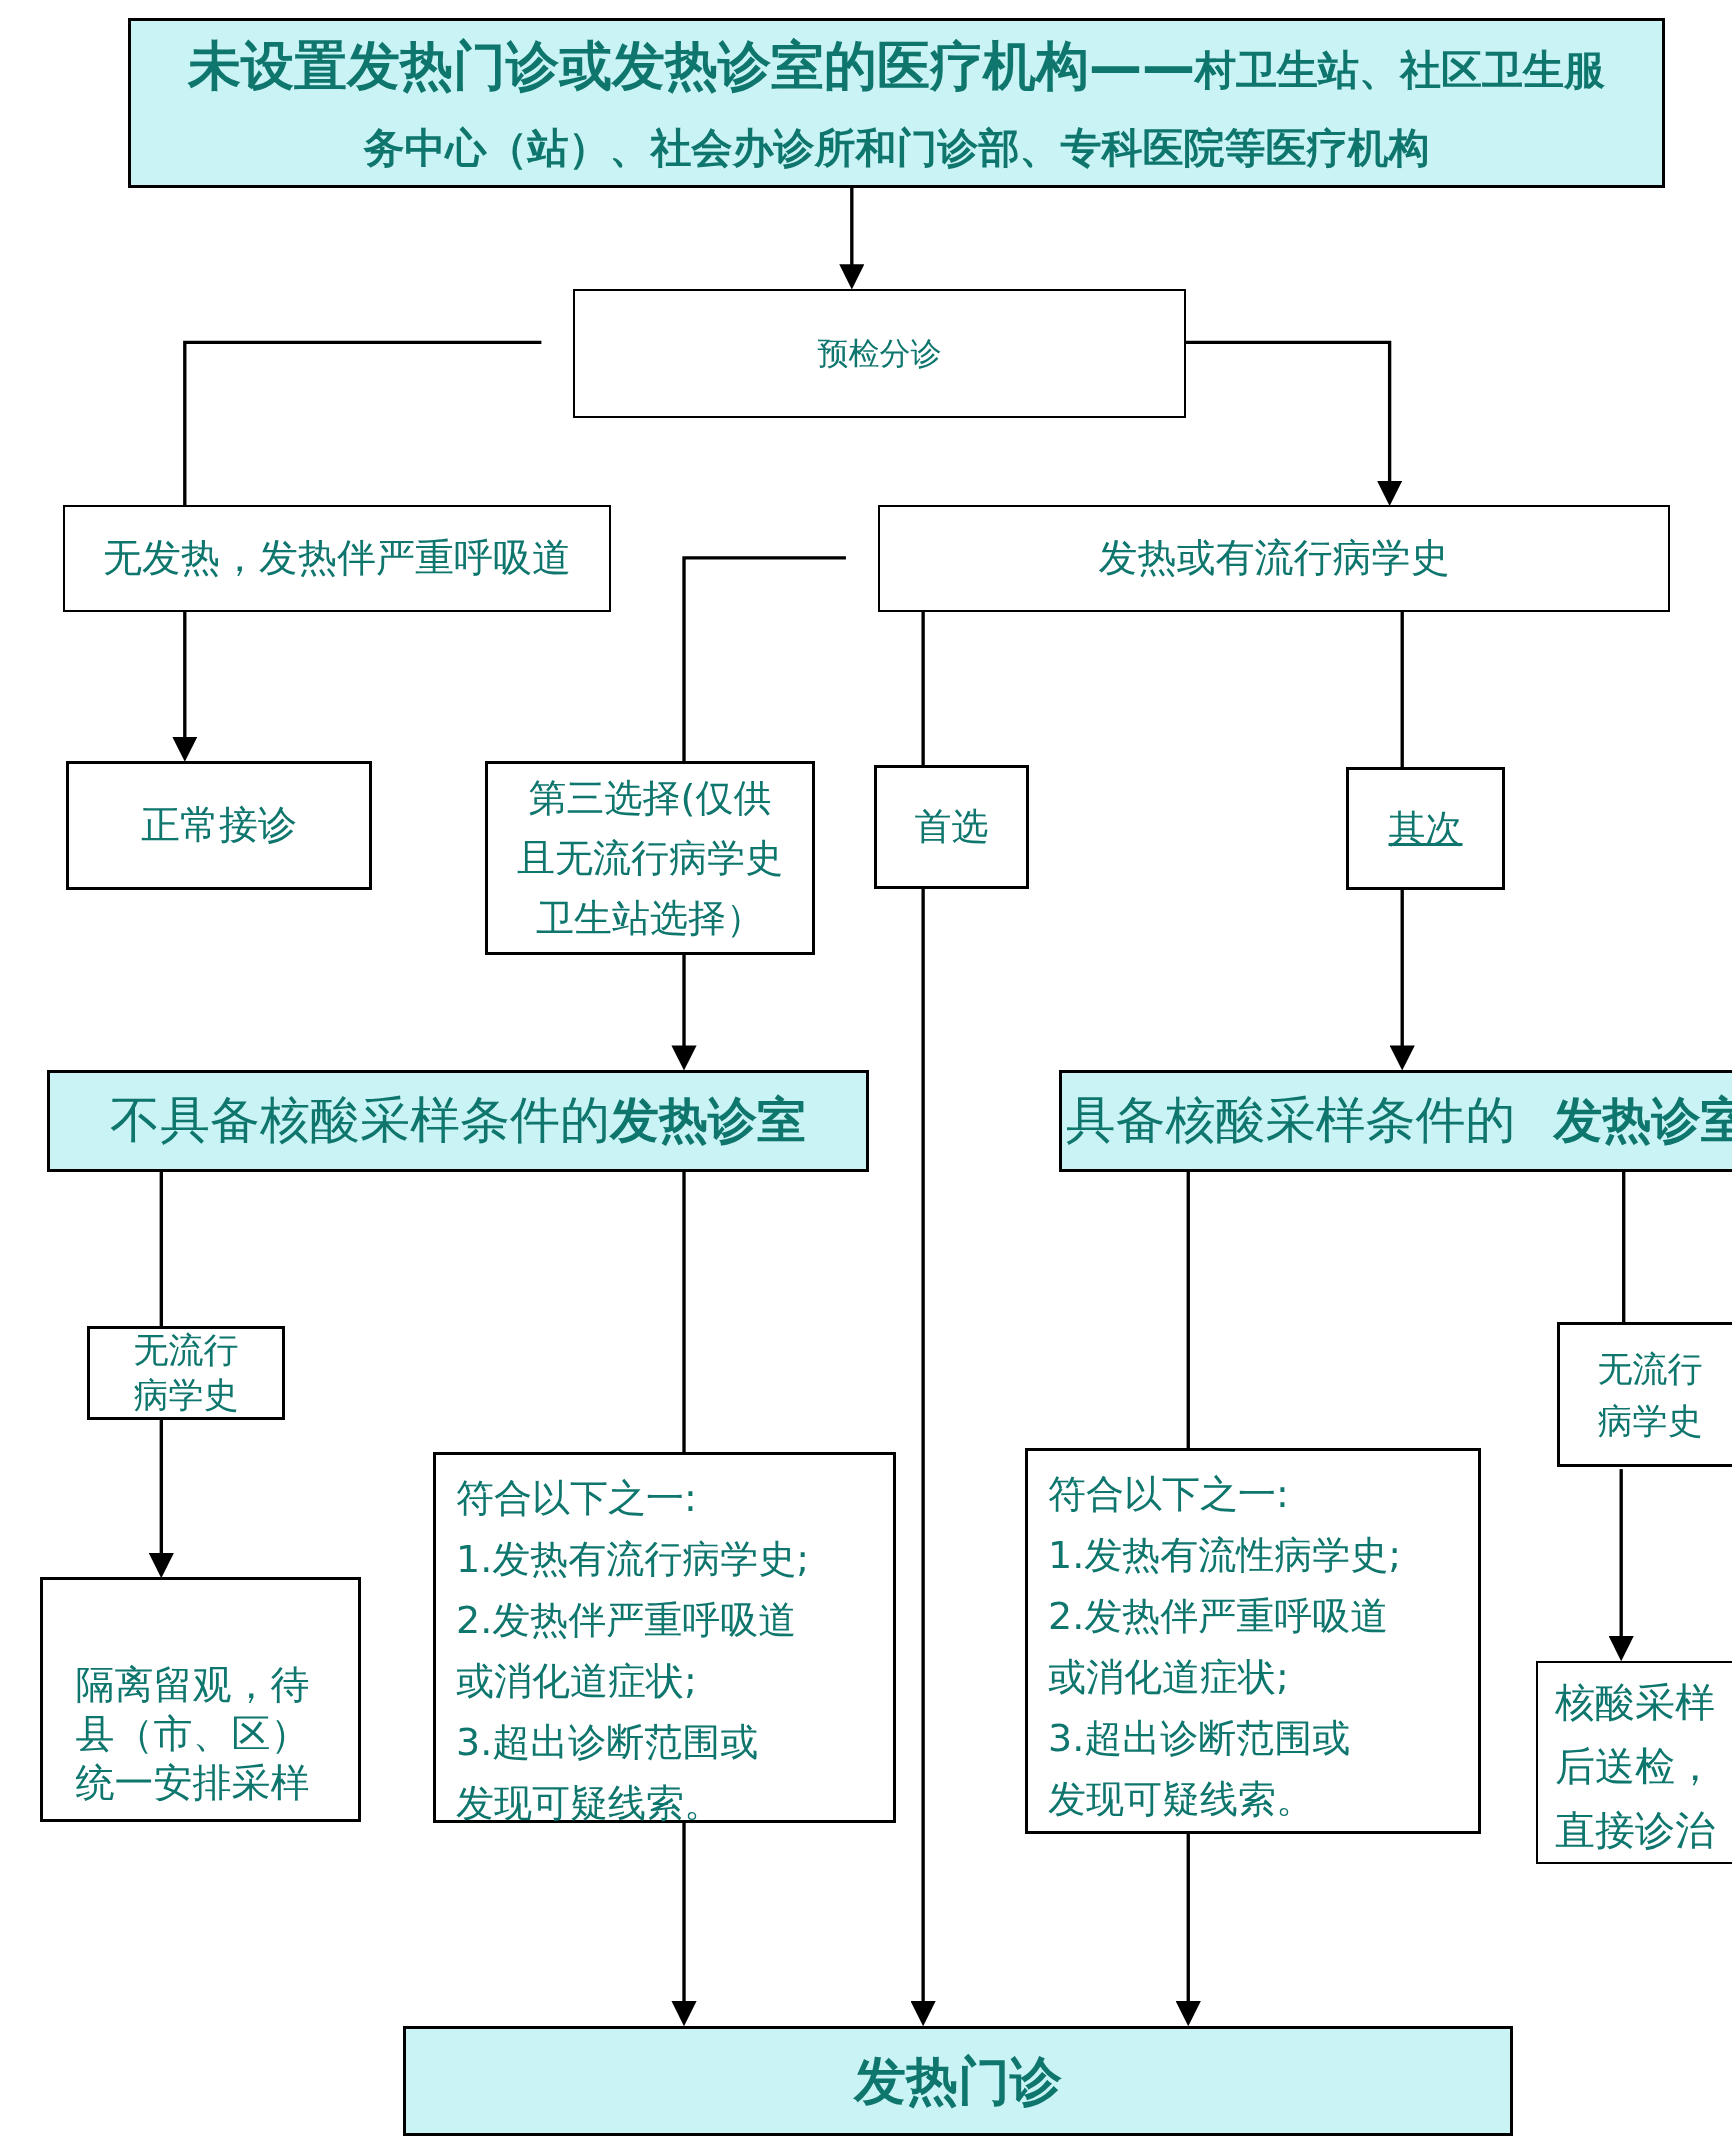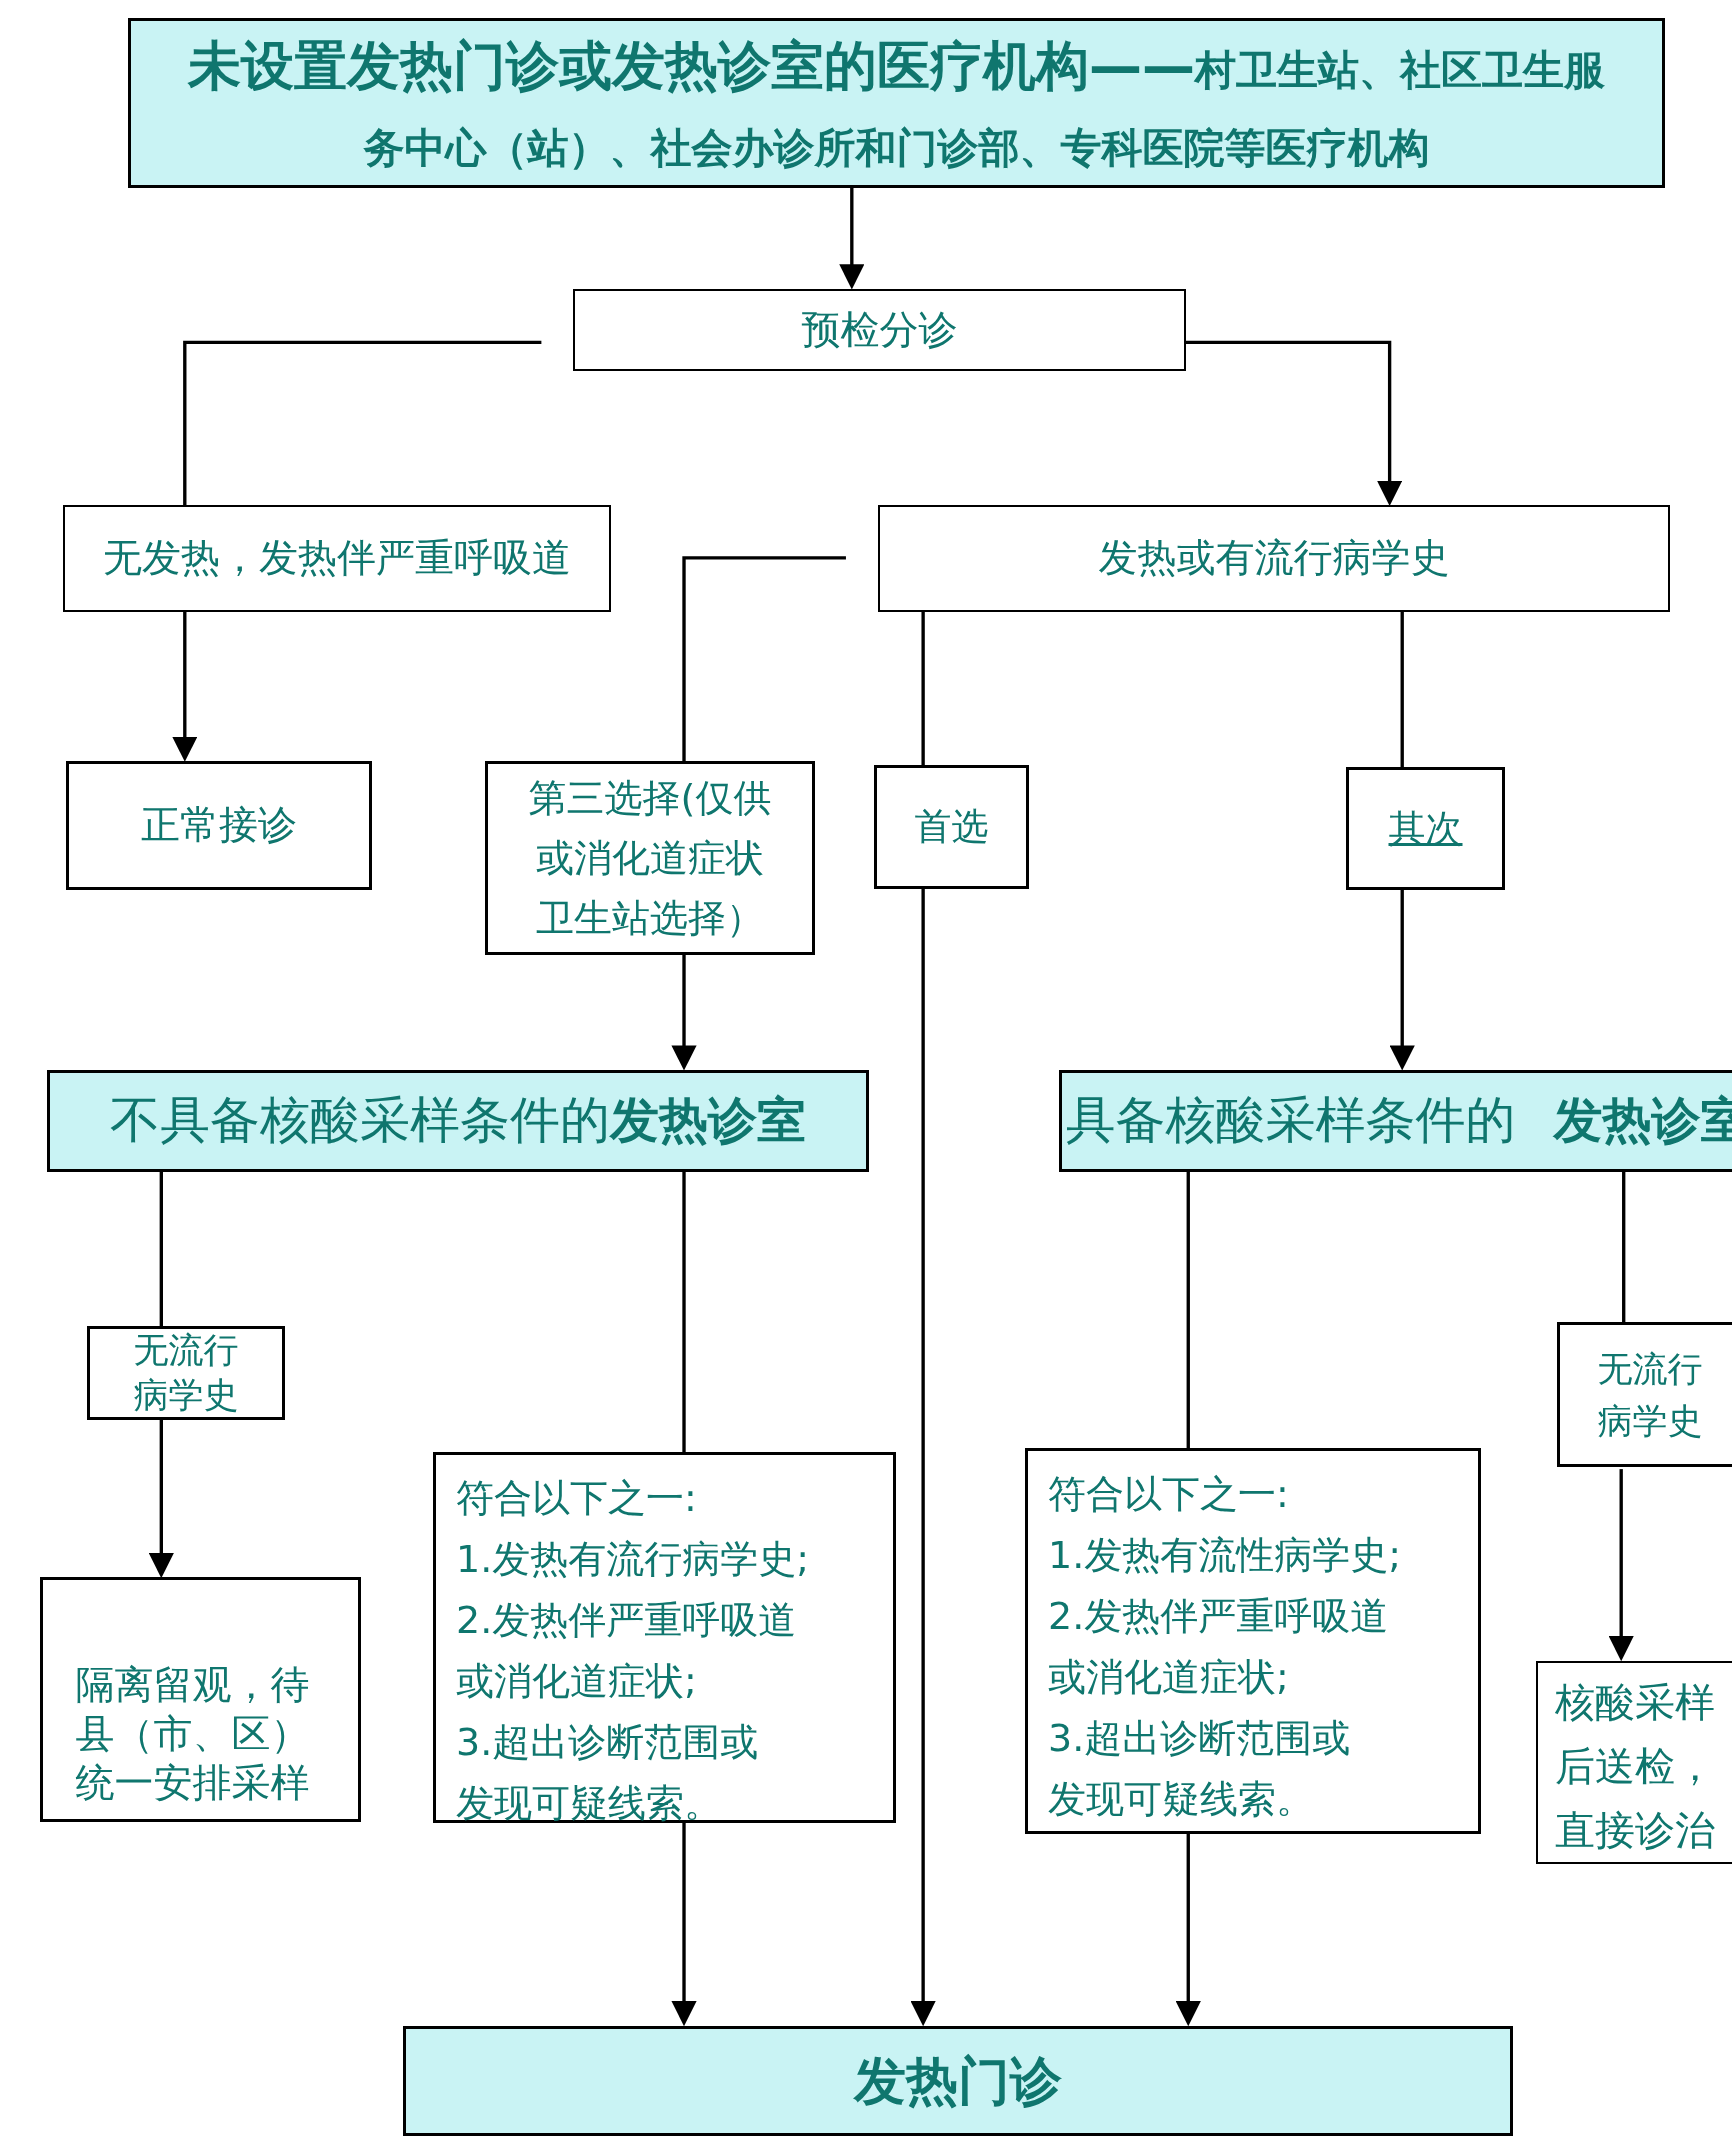--- a/index.html
+++ b/index.html
@@ -21,21 +21,21 @@
   }
   .thin{border-width:2.5px;}
   .cyan{background:#c9f3f4;}
   .pre{white-space:pre-line;}
   
   .org{left:96px;top:17.6px;width:1537px;height:170px;flex-direction:column;font-weight:bold;}
   .org-line1{line-height:77px;}
   .org-big{font-size:53px;}
   .org-small{font-size:41px;}
   .org-line2{font-size:41px;line-height:60px;}
-  .triage{left:541px;top:289px;width:613px;height:82px;font-size:39px;align-items:center;}
+  .triage{left:541px;top:289px;width:613px;height:129px;font-size:31px;align-items:center;}
   .nofever{left:31px;top:505px;width:548px;height:107px;font-size:39px;}
   .fever{left:846px;top:505px;width:792px;height:107px;font-size:39px;}
   .normal{left:34px;top:761px;width:306px;height:129px;font-size:39px;}
   .third{left:453px;top:761px;width:330px;height:194px;font-size:38px;line-height:60px;}
   .first{left:842px;top:765px;width:155px;height:124px;font-size:37px;}
   .second{left:1314px;top:767px;width:159px;height:123px;font-size:37px;text-decoration:underline;}
   .roomL{left:15px;top:1070px;width:822px;height:102px;}
   .roomR{left:1027px;top:1070px;width:697px;height:102px;gap:38px;}
   .room-prefix{font-size:50px;}
   .room-big{font-size:49px;font-weight:bold;}
@@ -108,21 +108,21 @@
   <div class="box thin fever">
     <span>发热或有流行病学史</span>
   </div>
 
   <div class="box normal">
     <span>正常接诊</span>
   </div>
 
   <div class="box third pre">
     <span class="pre">第三选择(仅供
-或消化道症状
+且无流行病学史
 卫生站选择）</span>
   </div>
 
   <div class="box first">
     <span>首选</span>
   </div>
 
   <div class="box second">
     <span>其次</span>
   </div>

